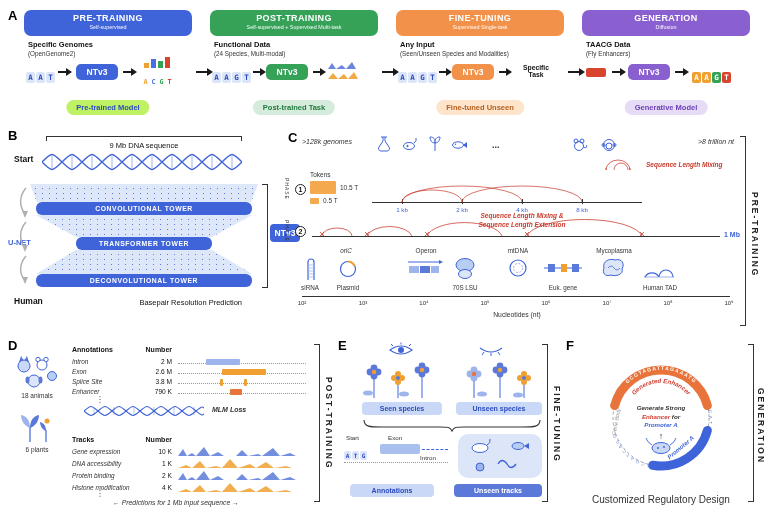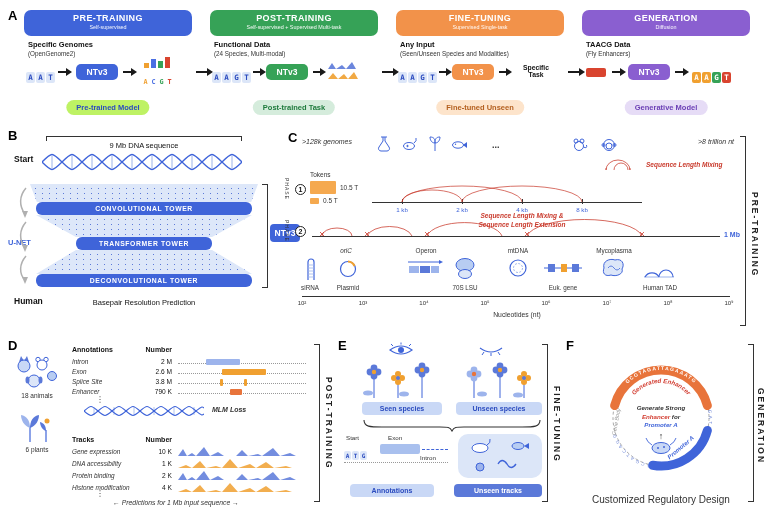--- a/index.html
+++ b/index.html
@@ -181,21 +181,21 @@
   <svg class="abs" style="left:6px;top:58px" width="26" height="100" viewBox="0 0 26 100">
     <path d="M14,2 C7,10 7,20 13,28" stroke="#b0b0b0" stroke-width="1.5" fill="none"></path>
       <polygon points="10,25 13,32 16,25" fill="#b0b0b0"></polygon>
     <path d="M14,36 C7,44 7,54 13,62" stroke="#b0b0b0" stroke-width="1.5" fill="none"></path>
       <polygon points="10,59 13,66 16,59" fill="#b0b0b0"></polygon>
     <path d="M14,70 C7,78 7,88 13,94" stroke="#b0b0b0" stroke-width="1.5" fill="none"></path>
       <polygon points="10,91 13,98 16,91" fill="#b0b0b0"></polygon>
   </svg>
 
   <div class="abs" style="left:8px;top:168px;font-size:8.5px;font-weight:bold">Human</div>
-  <div class="abs" style="left:40px;top:170px;width:196px;text-align:center;font-size:7.5px;color:#111">Basepair Resolution Prediction</div>
+  <div class="abs" style="left:40px;top:170px;width:196px;text-align:right;font-size:7.5px;color:#111">Basepair Resolution Prediction</div>
 
   <div class="bracket-r" style="left:256px;top:56px;height:104px"></div>
   <div class="chip bg-blue" style="left:264px;top:96px;width:30px;height:18px;line-height:18px;border-radius:4px">NTv3</div>
 </div>
 
 <div class="panel" style="left:282px;top:128px;width:486px;height:210px">
   <div class="plabel" style="left:6px;top:2px">C</div>
   <div class="abs" style="left:20px;top:10px;font-size:7px;font-style:italic;color:#333">&gt;128k genomes</div>
 
   <svg class="abs" style="left:90px;top:6px" width="290" height="22" viewBox="0 0 290 22">

